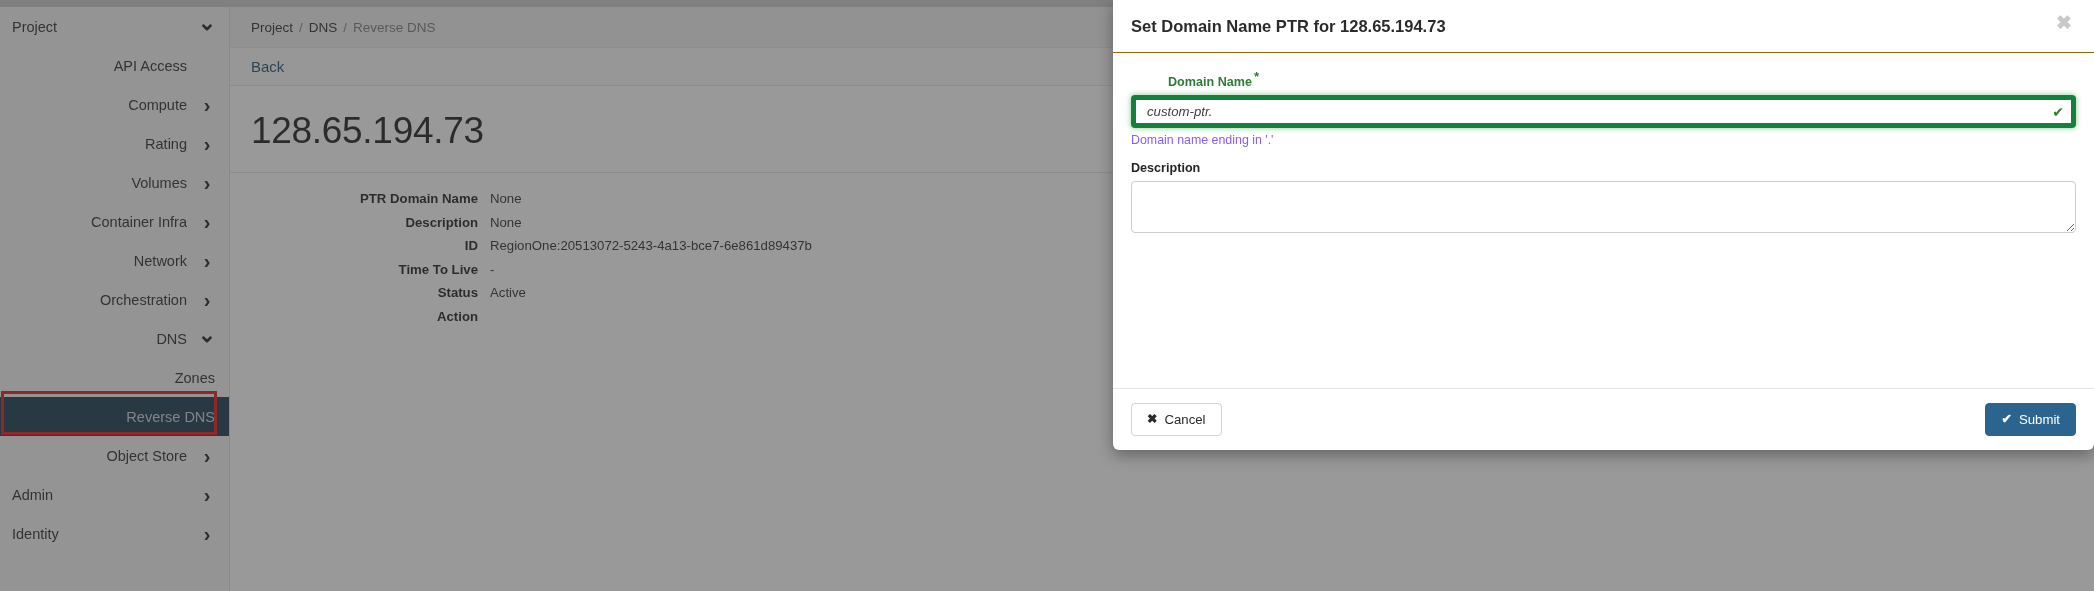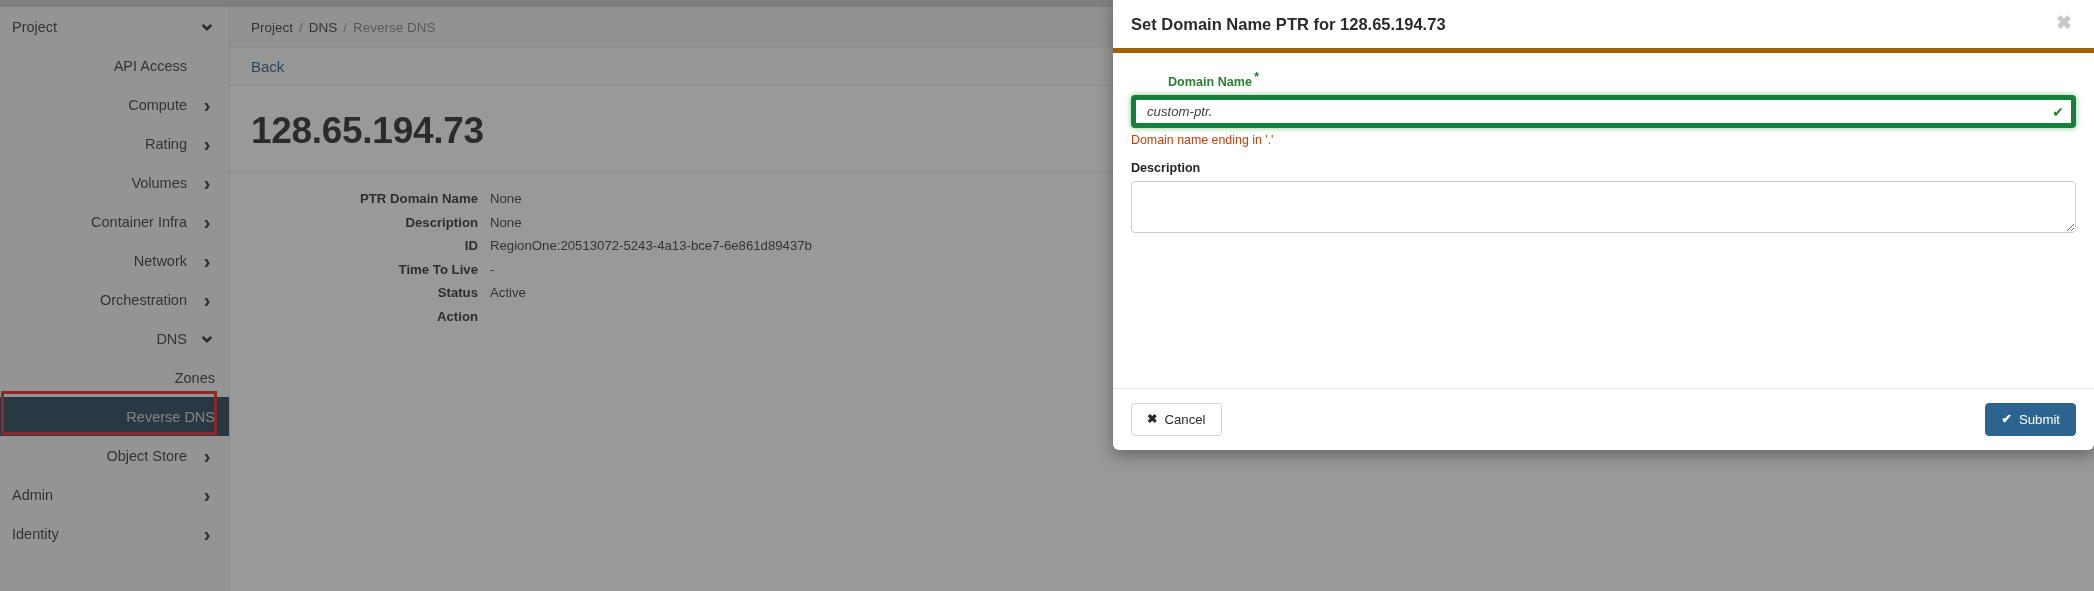--- a/index.html
+++ b/index.html
@@ -123,21 +123,21 @@
     font-size: 15px;
     color: #1b4e73;
     cursor: pointer;
   }
 
   .pagetitle {
     position: absolute;
     left: 21px;
     top: 110px;
     font-size: 37px;
-    font-weight: 700;
+    font-weight: 400;
     color: #1a1a1a;
     letter-spacing: -0.3px;
   }
 
   .title-rule {
     position: absolute;
     left: 0; right: 0;
     top: 172px;
     height: 1px;
     background: #e3e3e3;
@@ -188,21 +188,21 @@
     z-index: 20;
     box-shadow: 0 5px 16px rgba(0,0,0,0.35);
     border-radius: 0 0 6px 6px;
     display: flex;
     flex-direction: column;
   }
 
   .modal-header {
     height: 53px;
     min-height: 53px;
-    border-bottom: 5px solid #a16207;
+    border-bottom: 1px solid #a16207;
     display: flex;
     align-items: center;
     padding: 0 24px 0 18px;
     position: relative;
   }
   .modal-title {
     font-size: 16.5px;
     font-weight: bold;
     color: #2b2b2b;
   }
@@ -265,21 +265,21 @@
     transform: translateY(-50%);
     color: #2e7d32;
     font-size: 14px;
     line-height: 1;
   }
   .help-text {
     font-size: 12.4px;
     color: #7d7d7d;
     margin-top: 5px;
   }
-  .help-text.valid { color: #c2410c; }
+  .help-text.valid { color: #8b5cf6; }
 
   .field-block { margin-bottom: 14px; }
 
   .textarea-input {
     width: 100%;
     height: 52px;
     border: 1px solid #cccccc;
     border-radius: 4px;
     font-size: 13.2px;
     color: #3d3d3d;

